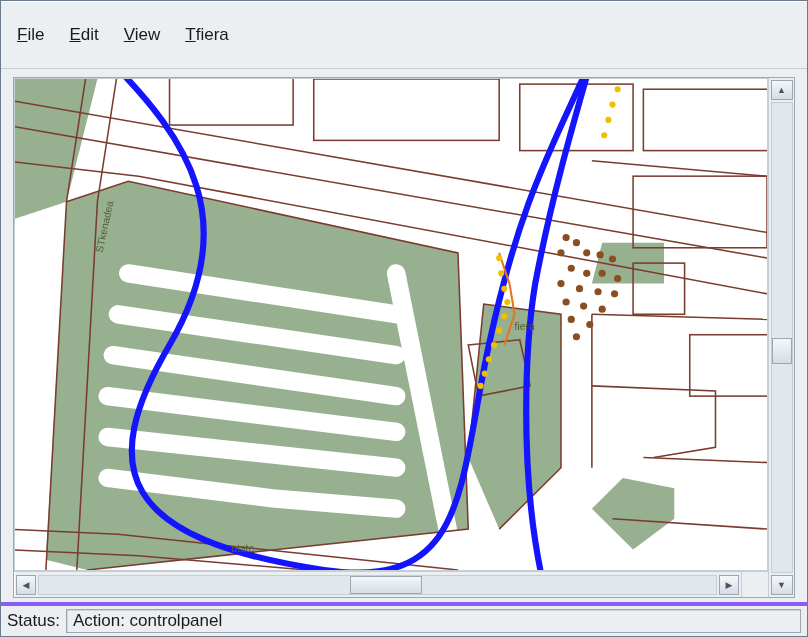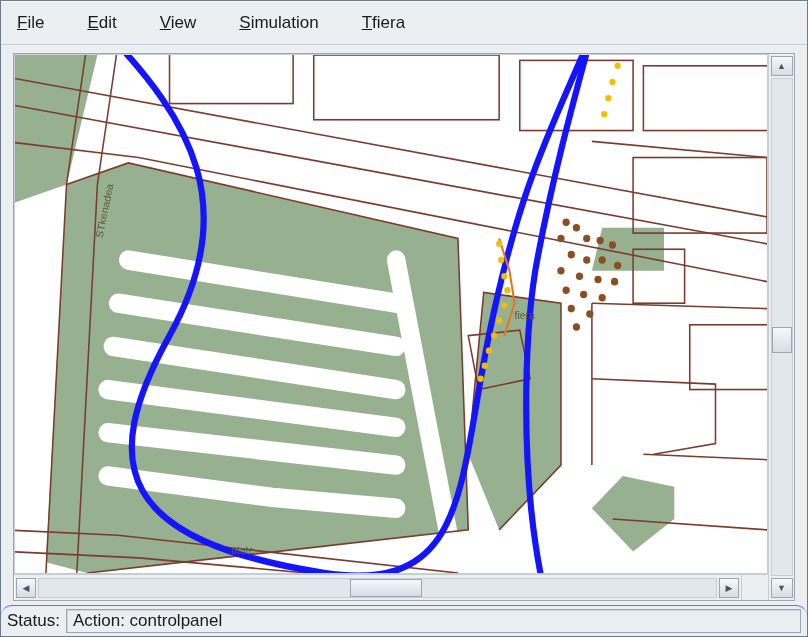--- a/index.html
+++ b/index.html
@@ -58,22 +58,22 @@
     flex: 1;
     background: #eceff2;
     display: flex;
     flex-direction: column;
     border-top: 1px solid #fff;
   }
   .menubar {
     height: 34px;
     display: flex;
     align-items: center;
-    padding: 4px 10px;
-    gap: 31px;
+    padding: 16px 10px;
+    gap: 13px;
     border-bottom: 1px solid #c5cdd5;
     text-align: center;
   }
   .menu-item {
     font-size: 17px;
     color: #1a1a1a;
     padding: 2px 6px;
   }
   .menu-item .mn {
     text-decoration: underline;
@@ -177,23 +177,22 @@
     width:26px;
     border-top:1px solid #c5cdd5;
     border-left:1px solid #c5cdd5;
     background:#eceff2;
   }
   .statusbar {
     height: 30px;
     display:flex;
     align-items:center;
     padding:0 6px;
-    border-top:1px solid #8b5cf6;
+    border-top:4px solid #8b5cf6;
     gap:4px;
-    border-radius:11px;
   }
   .status-label {
     font-size:17px;
     color:#1a1a1a;
     padding-right:2px;
   }
   .status-field {
     flex:1;
     height:22px;
     border:1px solid #9ea7b1;
@@ -222,21 +221,20 @@
 
 <div class="window">
 
 
   <div class="client">
 
     <div class="menubar">
       <div class="menu-item"><span class="mn">F</span><span>ile</span></div>
       <div class="menu-item"><span class="mn">E</span><span>dit</span></div>
       <div class="menu-item"><span class="mn">V</span><span>iew</span></div>
-      <div class="menu-item"><span class="mn">S</span><span>imulation</span></div>
       <div class="menu-item"><span class="mn">T</span><span>fiera</span></div>
     </div>
 
     <div class="content-area">
       <div class="canvas-frame">
 
         <div style="flex:1;display:flex;flex-direction:column;">
           <div class="map-viewport">
             <svg class="map-svg" viewBox="0 0 730 480" preserveAspectRatio="none">
 

